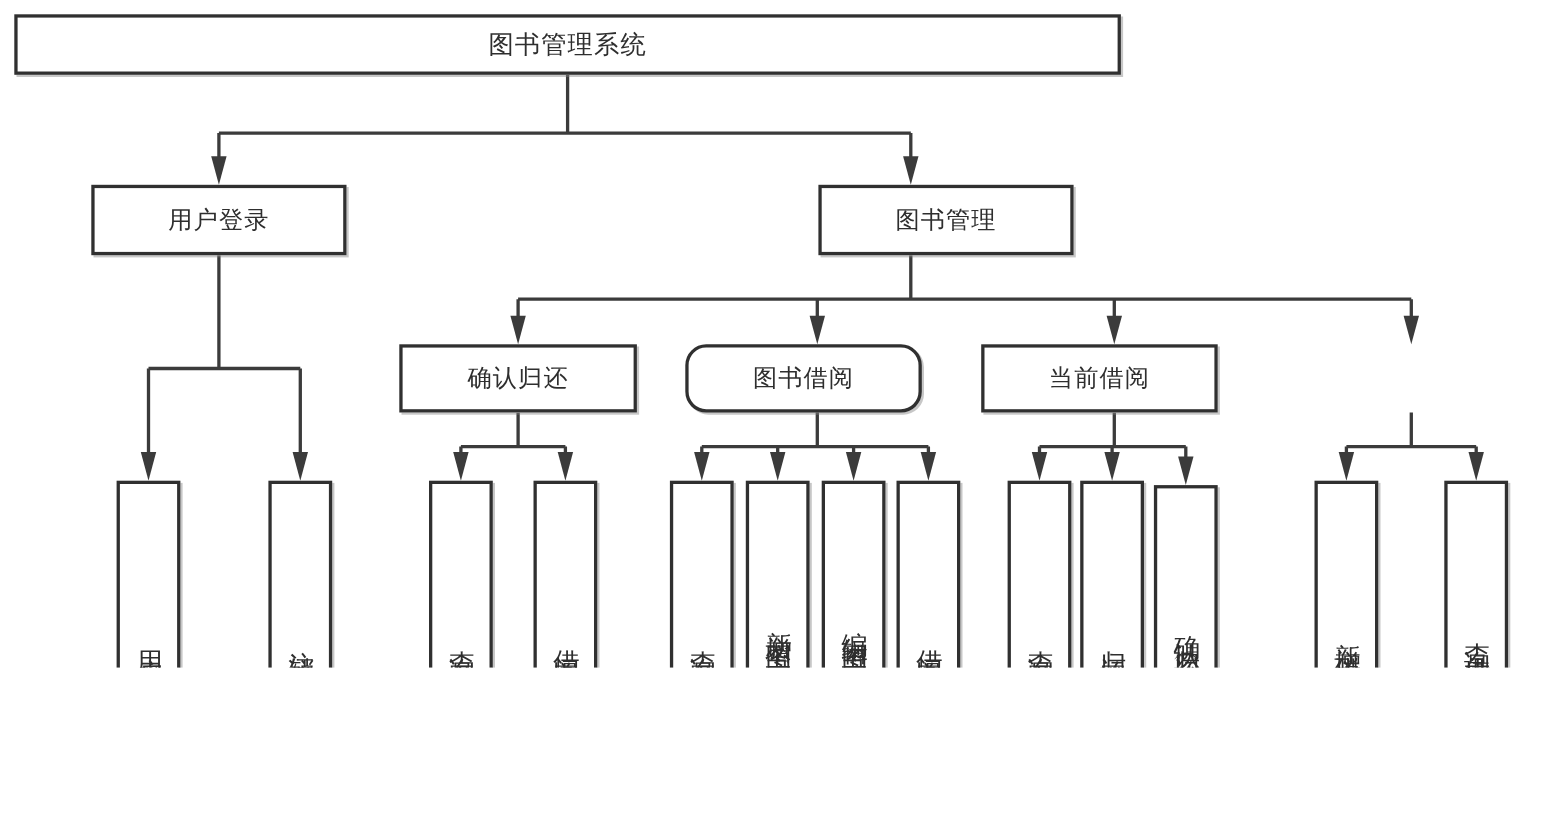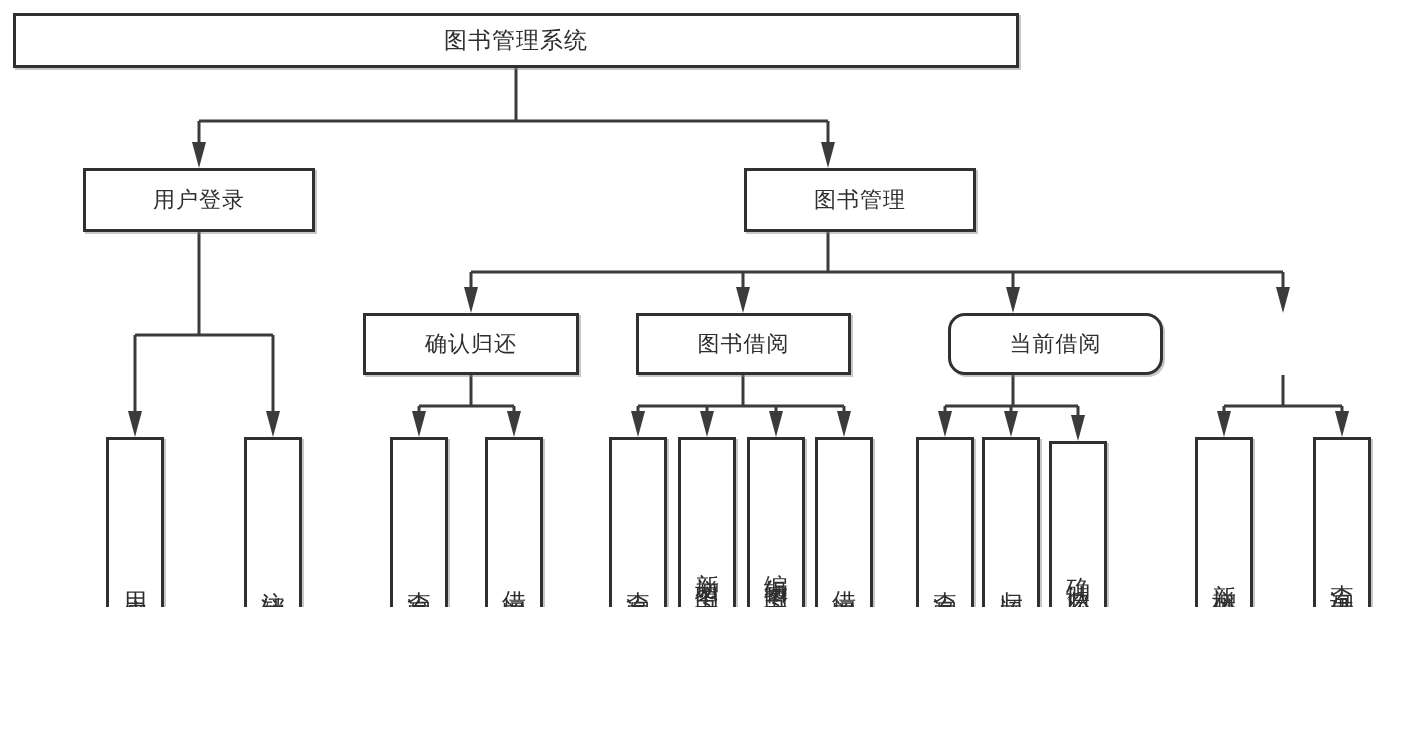--- a/index.html
+++ b/index.html
@@ -86,22 +86,22 @@
       <polygon points="1335,411 1349,411 1342,437"></polygon>
     </g>
   </svg>
 
   <div class="node h-node root-node" style="left:13px; top:13px; width:1006px; height:55px;">图书管理系统</div>
 
   <div class="node h-node" style="left:83px; top:168px; width:232px; height:64px;">用户登录</div>
   <div class="node h-node" style="left:712px; top:168px; width:232px; height:64px;margin-left:32px;">图书管理</div>
 
   <div class="node h-node" style="left:363px; top:313px; width:216px; height:62px;">确认归还</div>
-  <div class="node h-node" style="left:636px; top:313px; width:215px; height:62px;">图书借阅</div>
-  <div class="node h-node" style="left:948px; top:313px; width:215px; height:62px;border-radius:17px;">当前借阅</div>
+  <div class="node h-node" style="left:623px; top:313px; width:215px; height:62px;border-radius:19px;">图书借阅</div>
+  <div class="node h-node" style="left:892px; top:313px; width:215px; height:62px;">当前借阅</div>
 
   <div class="node v-node" style="left:106px; top:437px; width:58px; height:297px;">
     <span class="vtext">用户登录</span>
   </div>
   <div class="node v-node" style="left:244px; top:437px; width:58px; height:297px;">
     <span class="vtext">注销登录</span>
   </div>
 
   <div class="node v-node" style="left:390px; top:437px; width:58px; height:297px;">
     <span class="vtext">查询图书</span>

